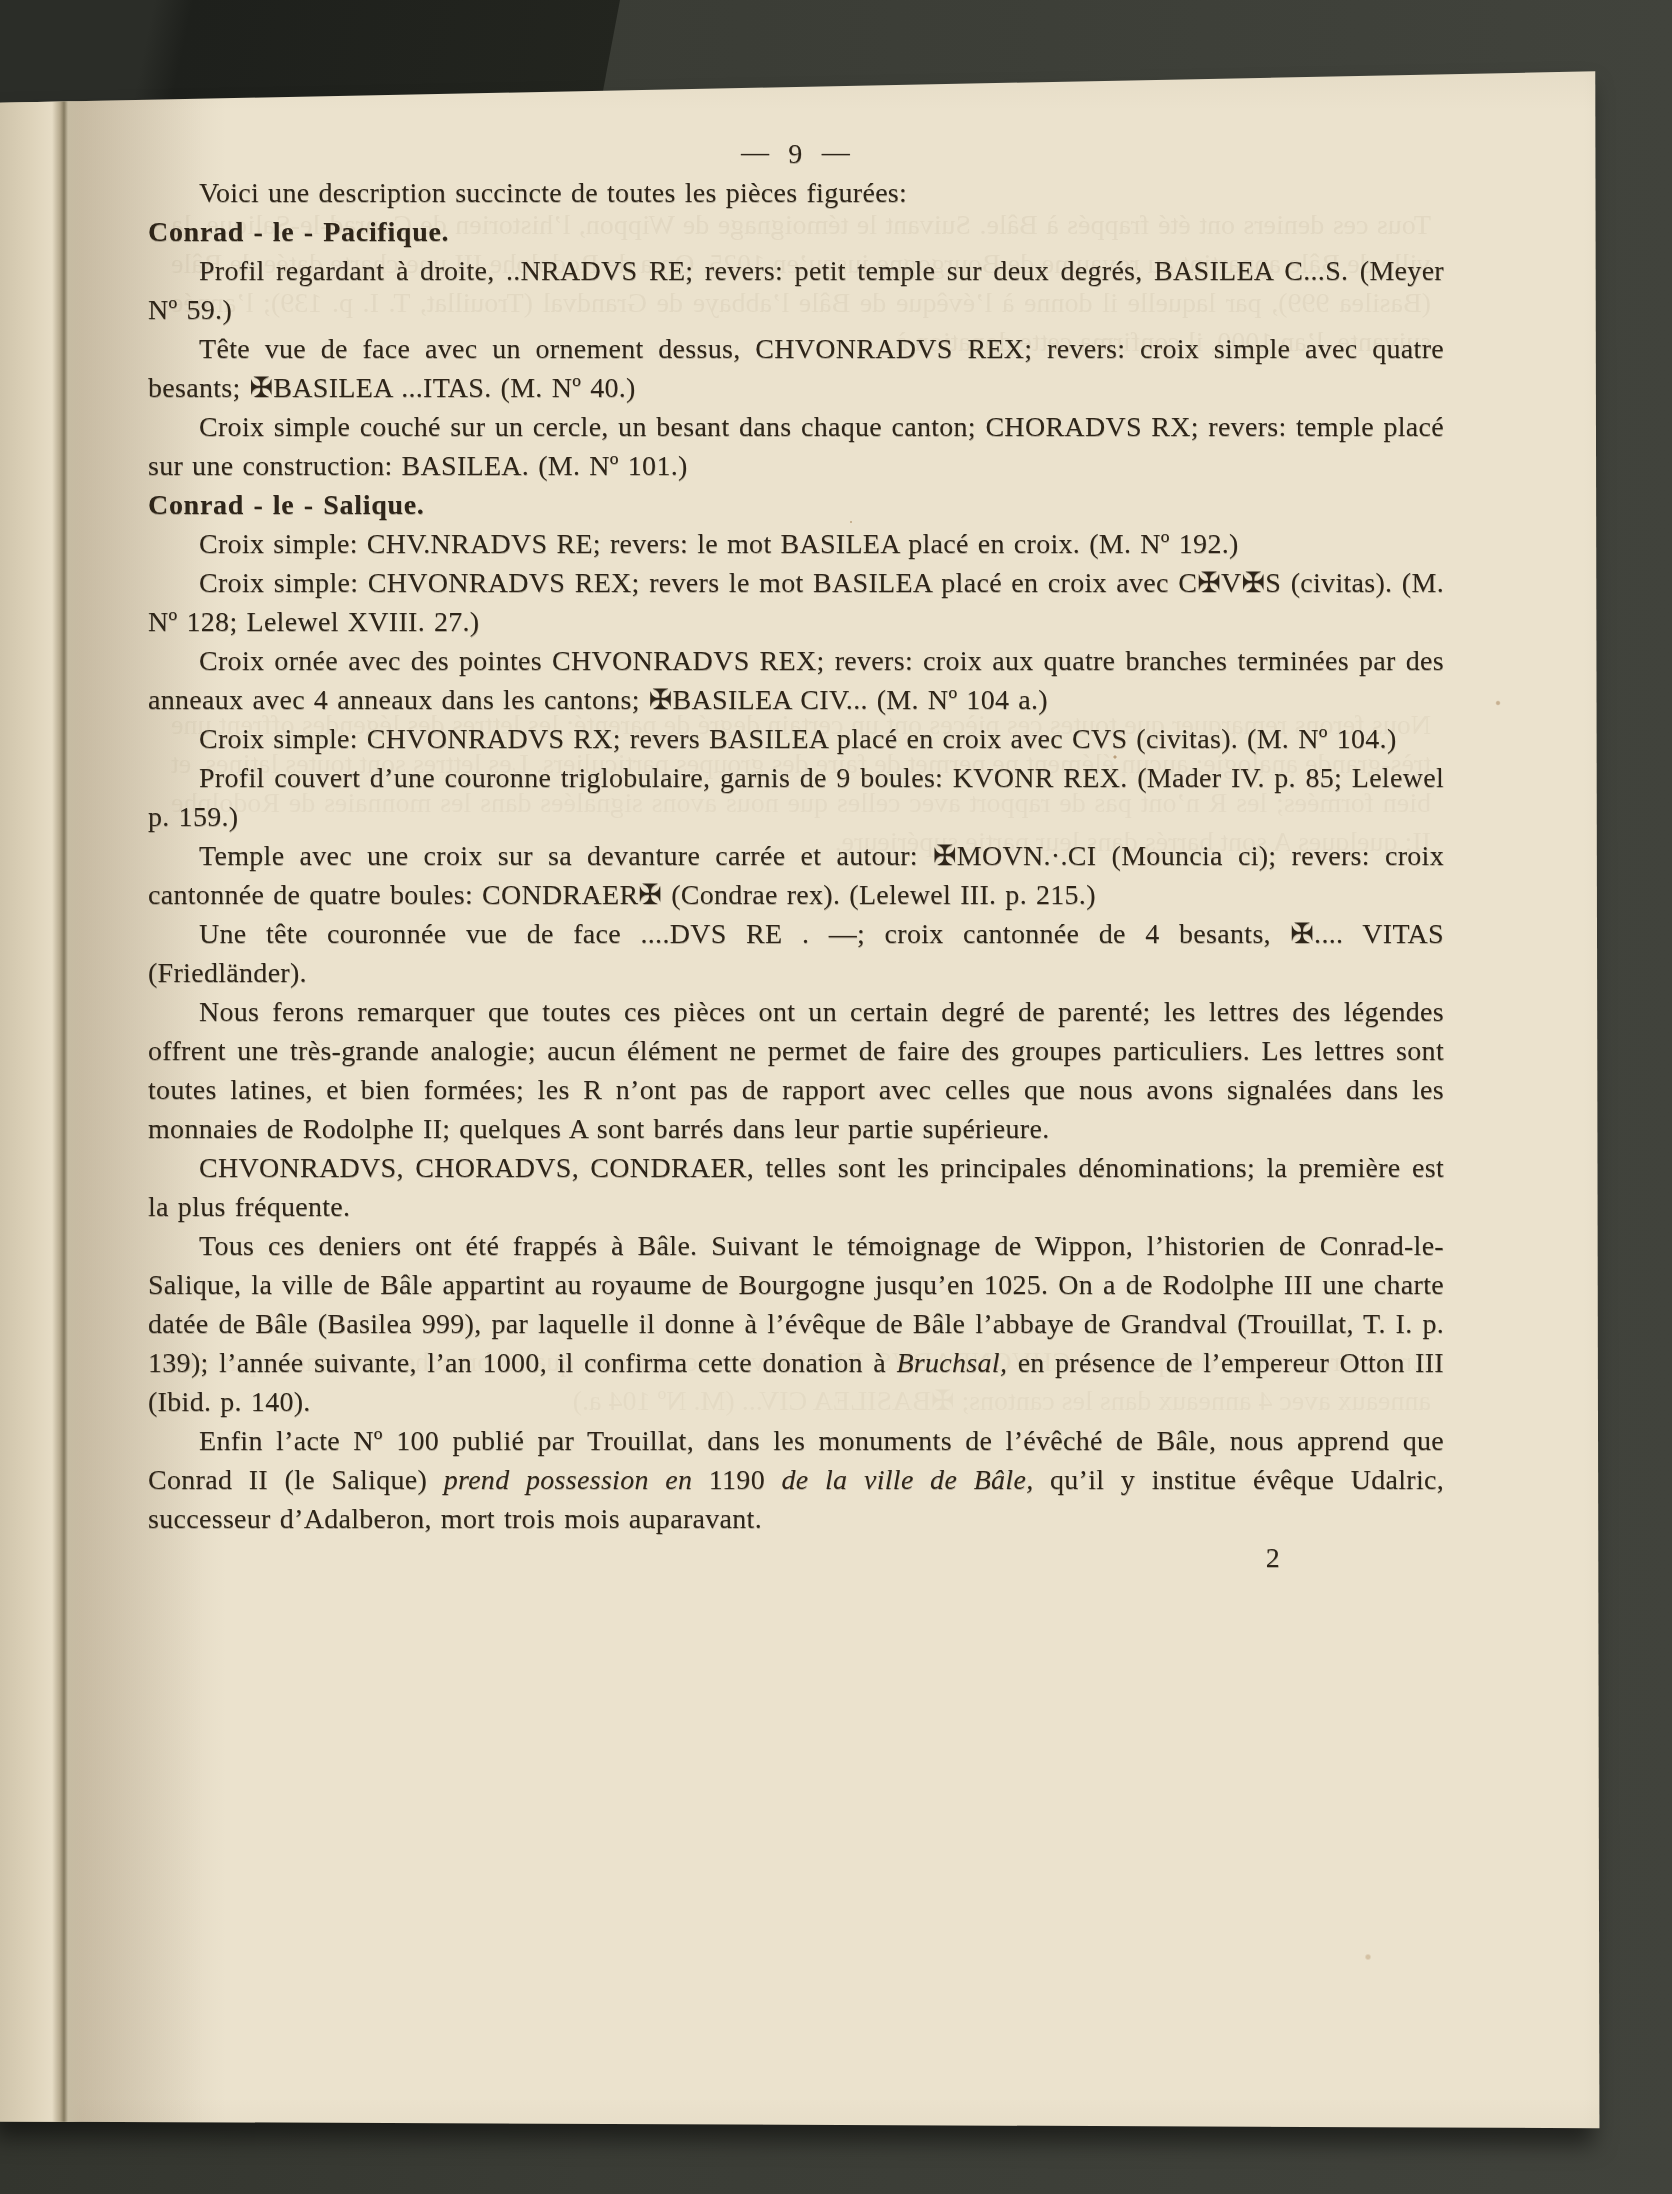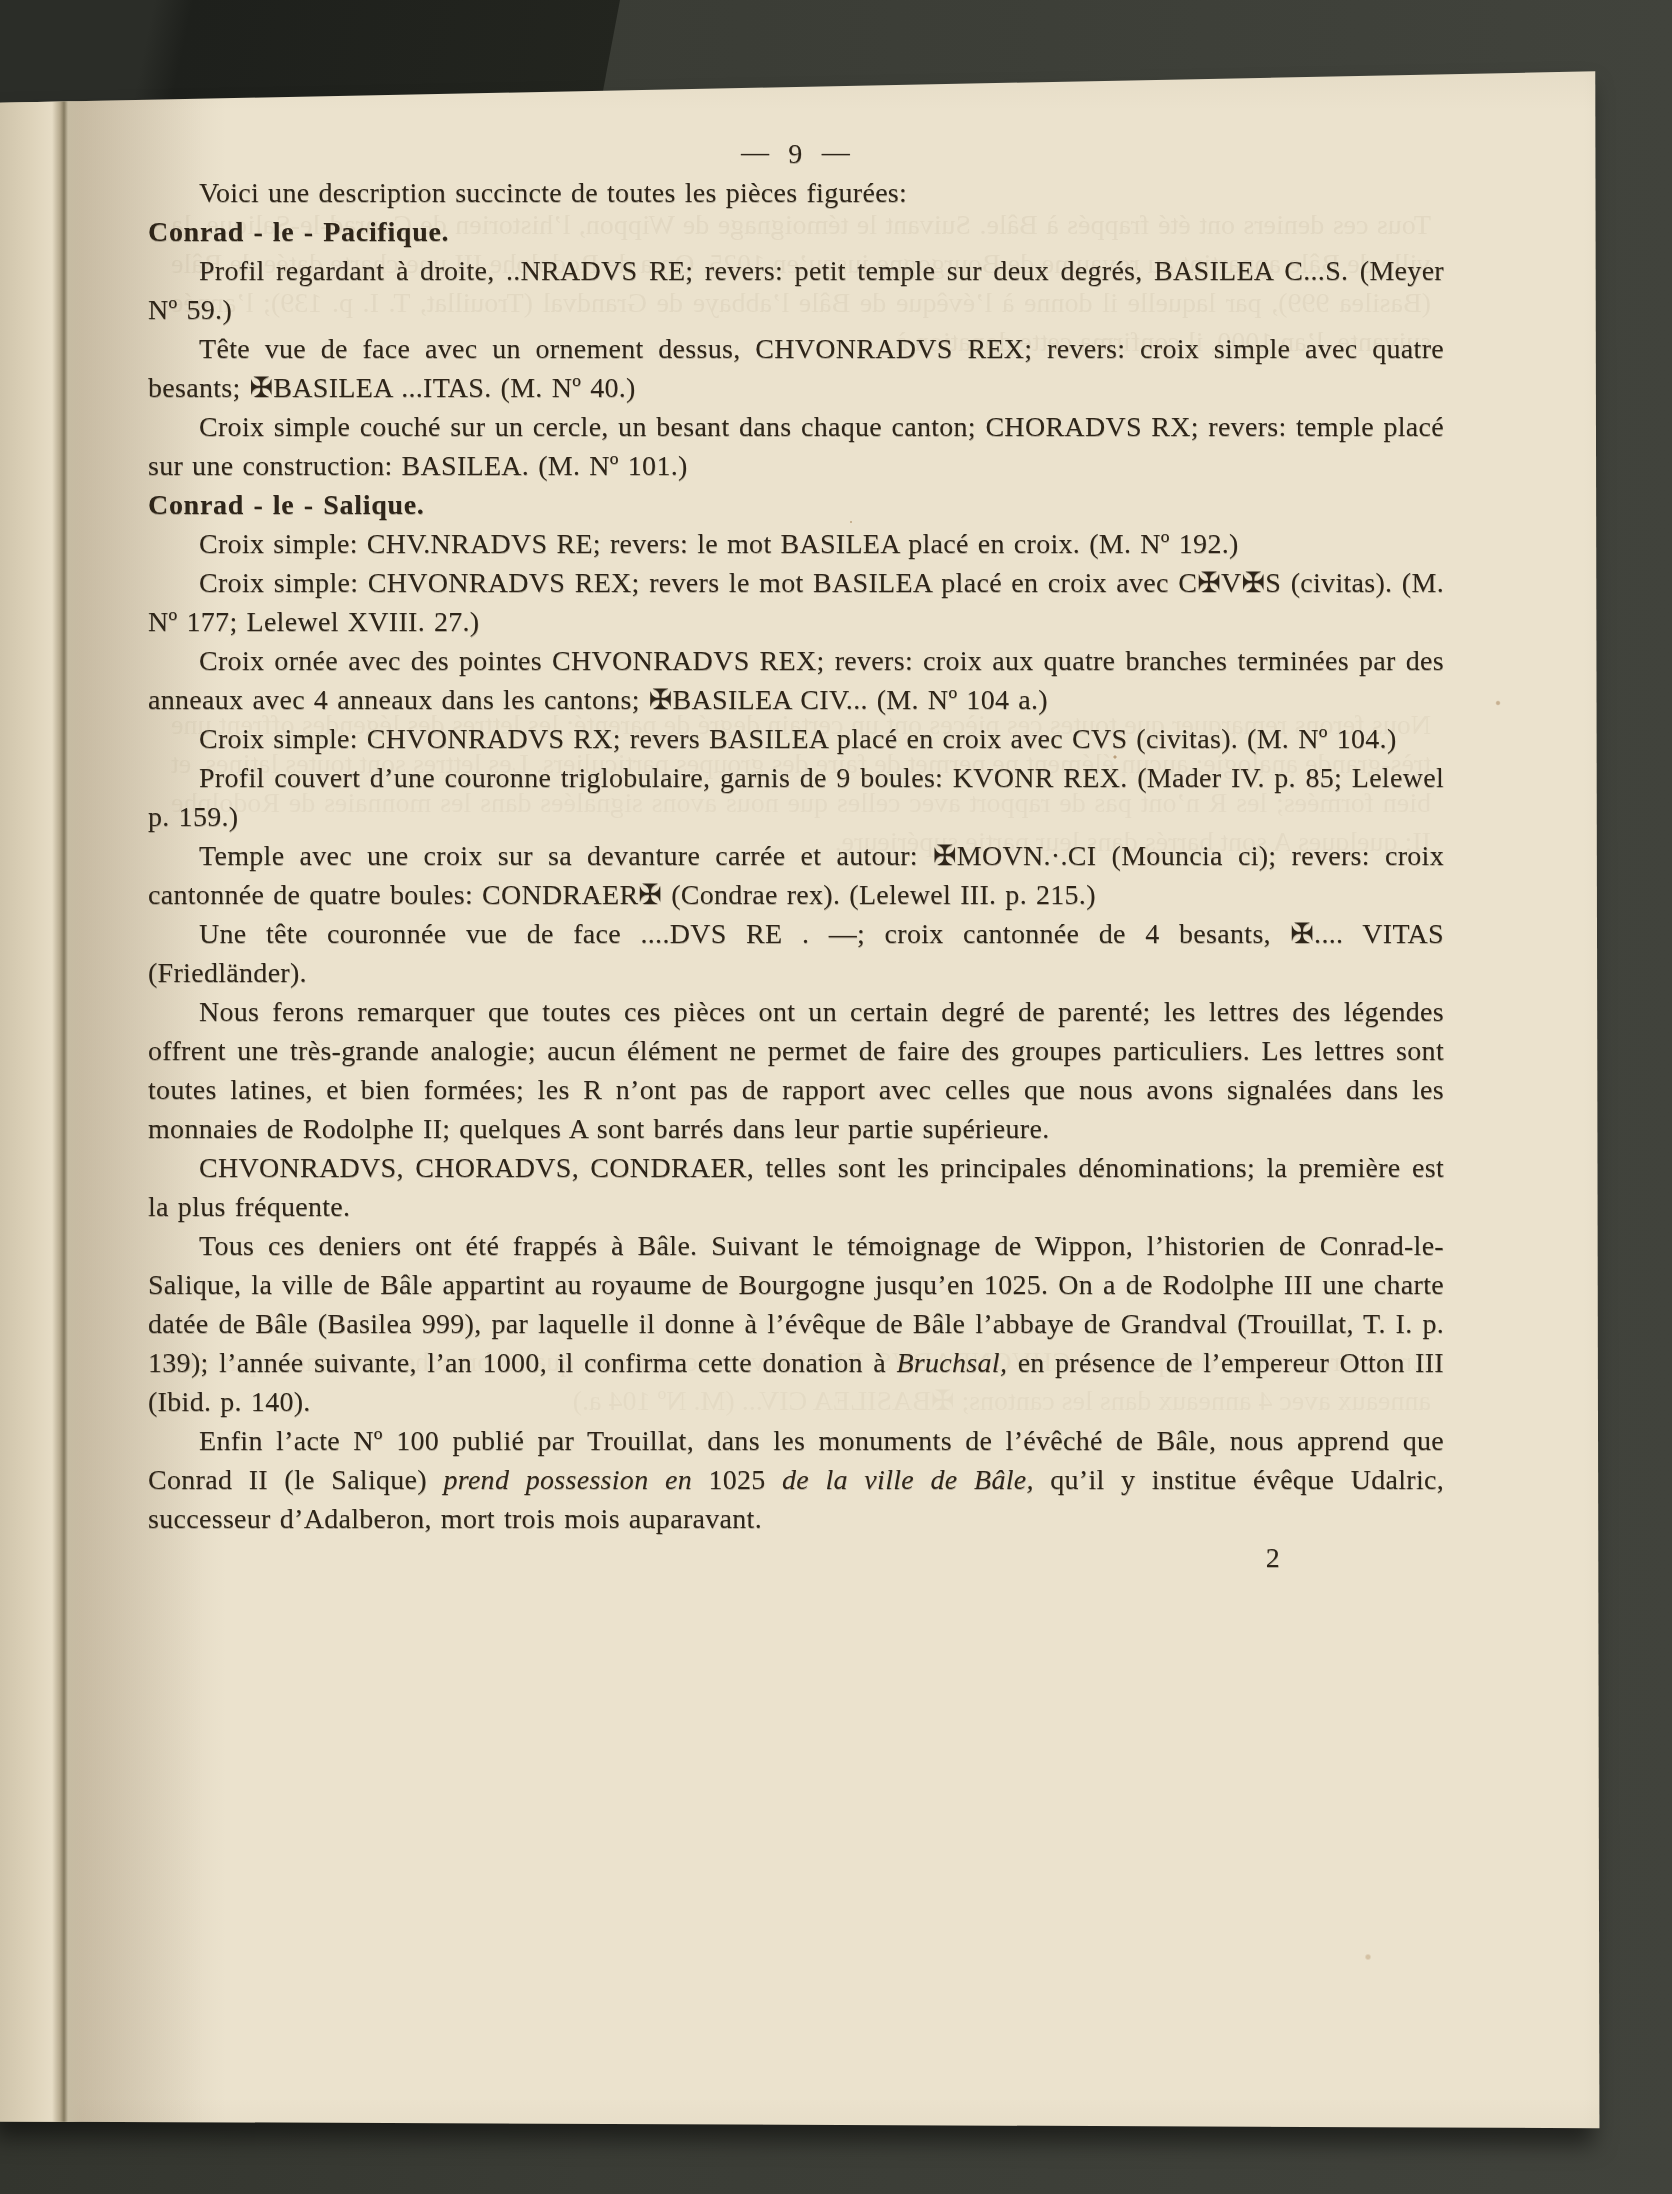--- a/index.html
+++ b/index.html
@@ -81,34 +81,34 @@
 
         <p class="indent">Voici une description succincte de toutes les pièces figurées:</p>
 
         <h2 class="section-heading">Conrad - le - Pacifique.</h2>
         <p class="indent">Profil regardant à droite, ..NRADVS RE; revers: petit temple sur deux degrés, BASILEA C...S. (Meyer Nº 59.)</p>
         <p class="indent">Tête vue de face avec un ornement dessus, CHVONRADVS REX; revers: croix simple avec quatre besants; ✠BASILEA ...ITAS. (M. Nº 40.)</p>
         <p class="indent">Croix simple couché sur un cercle, un besant dans chaque canton; CHORADVS RX; revers: temple placé sur une construction: BASILEA. (M. Nº 101.)</p>
 
         <h2 class="section-heading">Conrad - le - Salique.</h2>
         <p class="indent">Croix simple: CHV.NRADVS RE; revers: le mot BASILEA placé en croix. (M. Nº 192.)</p>
-        <p class="indent">Croix simple: CHVONRADVS REX; revers le mot BASILEA placé en croix avec C✠V✠S (civitas). (M. Nº 177; Lelewel XVIII. 27.)</p>
+        <p class="indent">Croix simple: CHVONRADVS REX; revers le mot BASILEA placé en croix avec C✠V✠S (civitas). (M. Nº 128; Lelewel XVIII. 27.)</p>
         <p class="indent">Croix ornée avec des pointes CHVONRADVS REX; revers: croix aux quatre branches terminées par des anneaux avec 4 anneaux dans les cantons; ✠BASILEA CIV... (M. Nº 104 a.)</p>
         <p class="indent">Croix simple: CHVONRADVS RX; revers BASILEA placé en croix avec CVS (civitas). (M. Nº 104.)</p>
         <p class="indent">Profil couvert d’une couronne triglobulaire, garnis de 9 boules: KVONR REX. (Mader IV. p. 85; Lelewel p. 159.)</p>
         <p class="indent">Temple avec une croix sur sa devanture carrée et autour: ✠MOVN.·.CI (Mouncia ci); revers: croix cantonnée de quatre boules: CONDRAER✠ (Condrae rex). (Lelewel III. p. 215.)</p>
         <p class="indent">Une tête couronnée vue de face ....DVS RE . —; croix cantonnée de 4 besants, ✠.... VITAS (Friedländer).</p>
 
         <p class="indent gap"><span>Nous ferons remarquer que toutes ces pièces ont un certain degré de parenté; les lettres des légendes offrent une très-grande analogie; aucun élément ne permet de faire des groupes particuliers.  Les lettres sont toutes latines, et bien formées; les R n’ont pas de rapport avec celles que nous avons signalées dans les monnaies de Rodolphe II; quelques A sont barrés dans leur partie supérieure.</span></p>
 
         <p class="indent"><span>CHVONRADVS, CHORADVS, CONDRAER, telles sont les principales dénominations; la première est la plus fréquente.</span></p>
 
         <p class="indent"><span>Tous ces deniers ont été frappés à Bâle.  Suivant le témoignage de Wippon, l’historien de Conrad-le-Salique, la ville de Bâle appartint au royaume de Bourgogne jusqu’en 1025.  On a de Rodolphe III une charte datée de Bâle (Basilea 999), par laquelle il donne à l’évêque de Bâle l’abbaye de Grandval (Trouillat, T. I. p. 139); l’année suivante, l’an 1000, il confirma cette donation à </span><i>Bruchsal,</i><span> en présence de l’empereur Otton III (Ibid. p. 140).</span></p>
 
-        <p class="indent"><span>Enfin l’acte Nº 100 publié par Trouillat, dans les monuments de l’évêché de Bâle, nous apprend que Conrad II (le Salique) </span><i>prend possession en </i><span>1025 </span><i>de la ville de Bâle,</i><span> qu’il y institue évêque Udalric, successeur d’Adalberon, mort trois mois auparavant.</span></p>
+        <p class="indent"><span>Enfin l’acte Nº 100 publié par Trouillat, dans les monuments de l’évêché de Bâle, nous apprend que Conrad II (le Salique) </span><i>prend possession en </i><span>1190 </span><i>de la ville de Bâle,</i><span> qu’il y institue évêque Udalric, successeur d’Adalberon, mort trois mois auparavant.</span></p>
 
 
         <p class="signature">2</p>
       </div>
     </div>
   </div>
 </div>
 
 
 </body></html>

